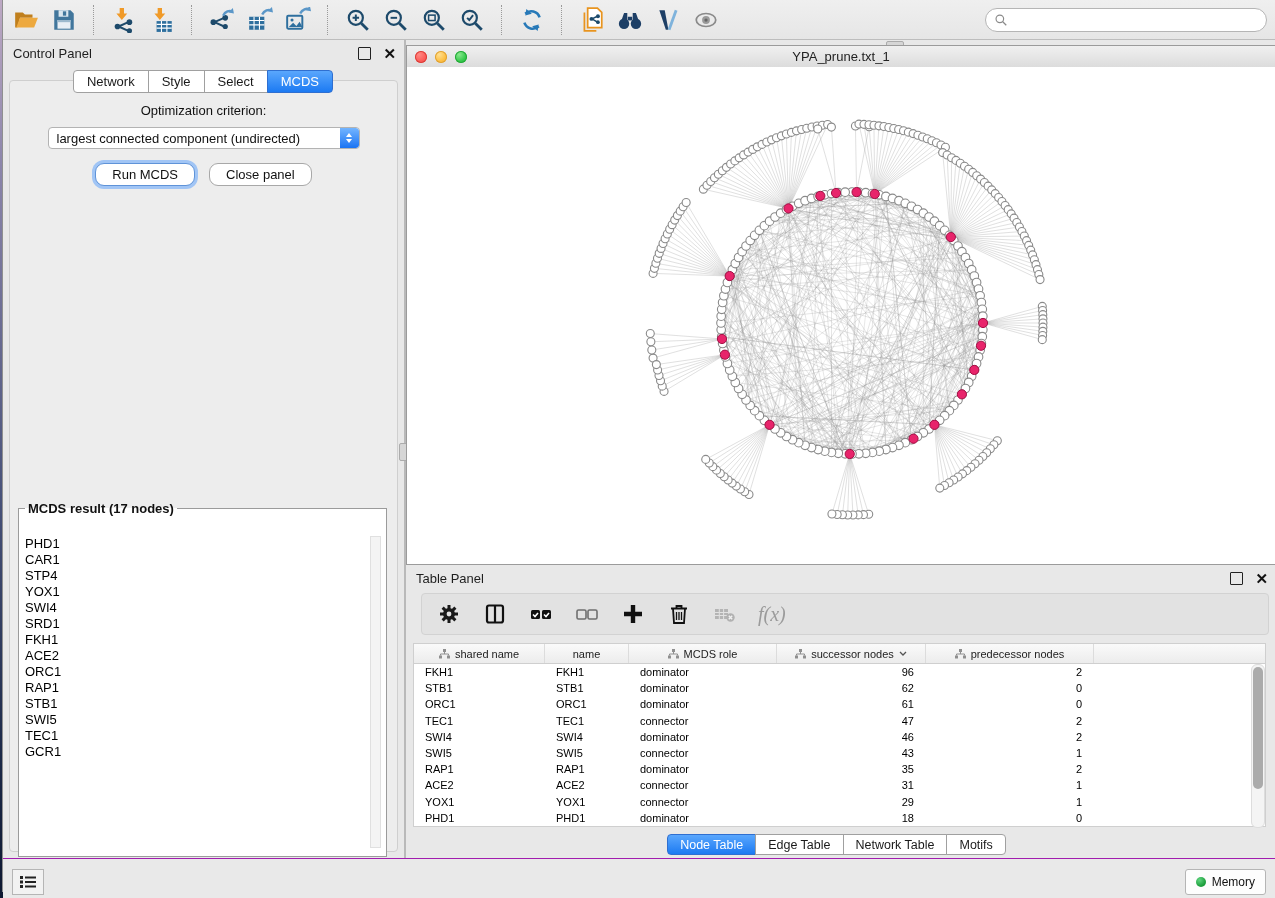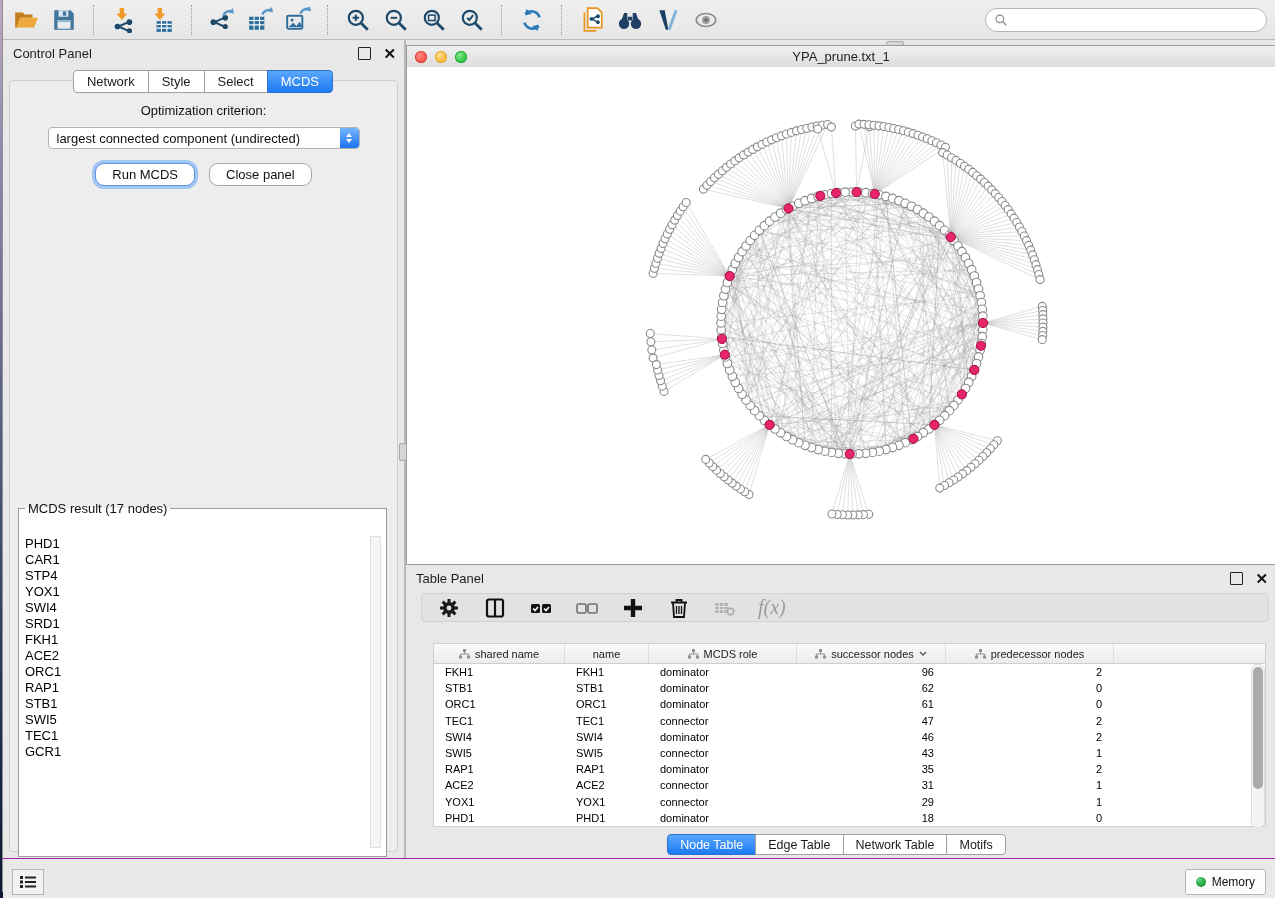--- a/index.html
+++ b/index.html
@@ -41,21 +41,21 @@
     display:flex;align-items:center;box-sizing:border-box;overflow:hidden;}
   .sel-value{flex:1;font-size:13px;padding-left:8px;color:#111;white-space:nowrap;}
   .sel-stepper{width:19px;align-self:stretch;background:linear-gradient(#74b5ff,#1b74f3);display:flex;flex-direction:column;
     align-items:center;justify-content:center;gap:2px;border-radius:0 3px 3px 0;}
   .tri-up{width:0;height:0;border-left:3.5px solid transparent;border-right:3.5px solid transparent;border-bottom:4.5px solid #fff;}
   .tri-down{width:0;height:0;border-left:3.5px solid transparent;border-right:3.5px solid transparent;border-top:4.5px solid #fff;}
   .cp-buttons{display:flex;justify-content:center;gap:14px;margin-top:14px;}
   .btn{font-size:13px;padding:3px 16px;background:#fff;border:1px solid #a8a8a8;border-radius:9px;color:#111;font-family:"Liberation Sans",sans-serif;}
   .btn.focused{box-shadow:0 0 0 3px rgba(110,170,250,.6);border-color:#5f93d8;}
   .mcds-fieldset{position:absolute;left:8px;right:10px;top:420px;height:356px;background:#fff;border:1px solid #9b9b9b;margin:0;padding:2px 4px 4px 6px;box-sizing:border-box;}
-  .mcds-fieldset legend{font-size:13px;color:#111;padding:0 3px;}
+  .mcds-fieldset legend{font-size:13px;color:#111;padding:0 3px;font-weight:bold;}
   .mcds-list{position:absolute;left:6px;top:20px;right:16px;bottom:6px;overflow:hidden;font-size:13px;color:#000;}
   .mcds-item{height:16px;line-height:16px;}
   .mcds-track{position:absolute;right:5px;top:20px;bottom:8px;width:9px;background:#f4f4f4;border:1px solid #e0e0e0;}
 
   
   .vsplit{position:absolute;left:401px;top:40px;width:2px;bottom:34px;background:#b9b9b9;}
   .grab{position:absolute;background:#d6d6d6;border:1px solid #ababab;border-radius:2px;}
 
   
   .net-window{position:absolute;left:403px;top:45px;width:870px;height:520px;box-sizing:border-box;border:1px solid #9b9b9b;background:#fff;}
@@ -64,26 +64,26 @@
   .light{width:12px;height:12px;border-radius:50%;}
   .light.red{background:radial-gradient(circle at 35% 30%,#ff8a85,#fc5b57 60%);box-shadow:inset 0 0 0 1px #da3e38;}
   .light.yellow{background:radial-gradient(circle at 35% 30%,#ffe092,#fdbe41 60%);box-shadow:inset 0 0 0 1px #dfa133;}
   .light.green{background:radial-gradient(circle at 35% 30%,#8ae88f,#34c84a 60%);box-shadow:inset 0 0 0 1px #24a738;}
   .net-title{position:absolute;left:0;right:0;text-align:center;font-size:13px;color:#222;}
   .net-canvas{position:absolute;left:0;right:0;top:21px;bottom:0;background:#fff;overflow:hidden;}
   .net-canvas svg{position:absolute;left:0;top:0;}
 
   
   .table-panel{position:absolute;left:403px;top:565px;width:870px;height:293px;background:#e8e8e8;box-sizing:border-box;}
-  .tp-toolbar{position:absolute;left:15px;right:7px;top:28px;height:29px;background:#e2e2e2;border:1px solid #d2d2d2;border-radius:4px;
+  .tp-toolbar{position:absolute;left:15px;right:7px;top:28px;height:42px;background:#e2e2e2;border:1px solid #d2d2d2;border-radius:4px;
     display:flex;align-items:center;gap:20px;padding:0 14px;box-sizing:border-box;}
   .tpi{width:26px;height:26px;display:flex;align-items:center;justify-content:center;}
   .tpi svg{width:24px;height:24px;}
   .fx{font-family:"Liberation Serif",serif;font-style:italic;font-size:20px;color:#9b9b9b;}
-  .tgrid{position:absolute;left:27px;right:10px;top:78px;height:184px;background:#fff;border:1px solid #cfcfcf;box-sizing:border-box;overflow:hidden;}
+  .tgrid{position:absolute;left:7px;right:10px;top:78px;height:184px;background:#fff;border:1px solid #cfcfcf;box-sizing:border-box;overflow:hidden;}
   .trow,.thead{display:grid;grid-template-columns:131px 84px 148px 149px 168px 1fr;}
   .thead{height:19px;background:linear-gradient(#fafafa,#ececec);border-bottom:1px solid #cfcfcf;align-items:center;}
   .th{display:flex;align-items:center;justify-content:center;gap:5px;font-size:11px;color:#222;height:100%;border-right:1px solid #dcdcdc;box-sizing:border-box;}
   .th svg{width:11px;height:10px;}
   .trow{height:16.2px;align-items:center;font-size:11px;color:#000;}
   .cell-l{padding-left:11px;}
   .cell-r{justify-self:end;padding-right:12px;}
   .tscroll{position:absolute;right:11px;top:99px;width:12px;height:162px;background:#f4f4f4;border:1px solid #ddd;border-radius:6px;}
   .tscroll .thumb{position:absolute;left:1px;right:1px;top:2px;height:122px;background:#ababab;border-radius:5px;}
   .tp-tabs{position:absolute;left:0;right:8px;top:269px;display:flex;justify-content:center;}

